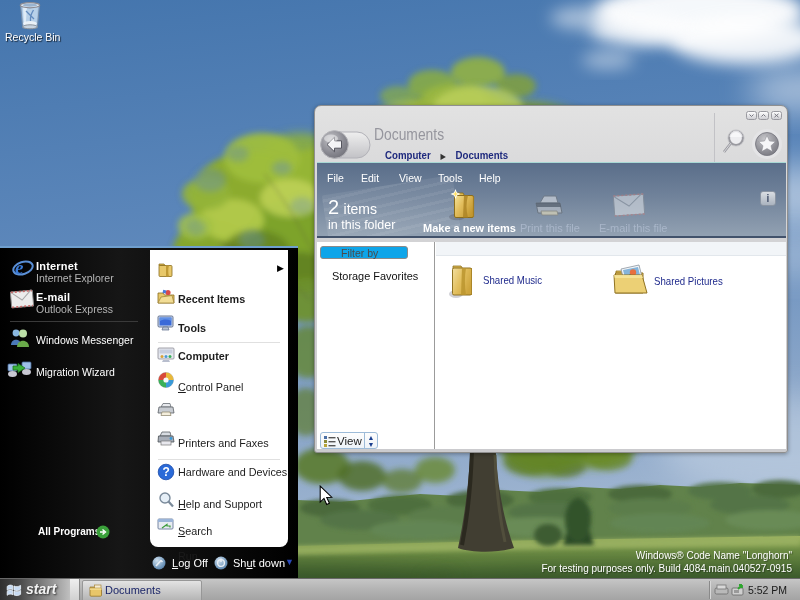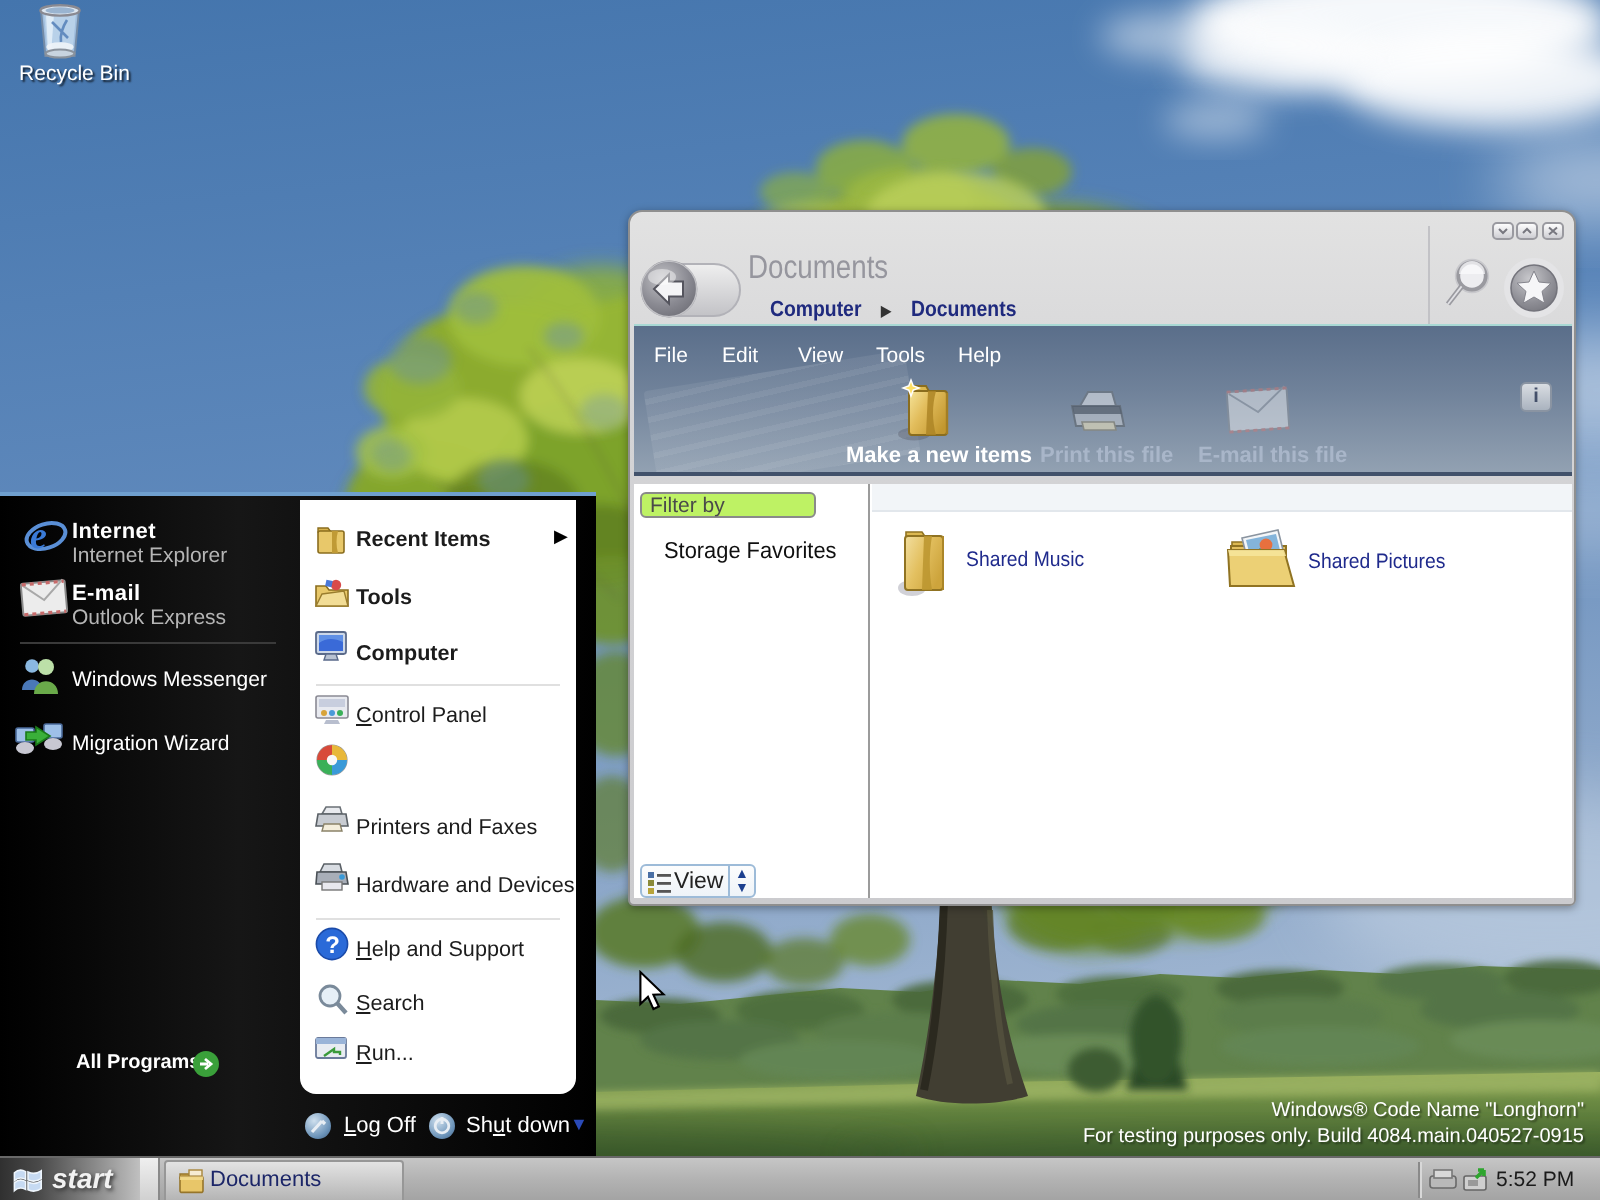--- a/index.html
+++ b/index.html
@@ -9,57 +9,57 @@
 #taskbar{position:absolute;left:0;top:578px;width:800px;height:22px;background:linear-gradient(#c6c6c6,#b2b2b2 50%,#a2a2a2);border-top:1px solid #686868;}
 #startbtn{position:absolute;left:0;top:0;width:70px;height:28px;background:linear-gradient(90deg,#303030,#4a4a4a 28%,#8a8a8a 68%,#c0c0c0);}
 #startbtn .stxt{position:absolute;left:26px;top:2px;font-size:14px;font-weight:bold;font-style:italic;color:#f2f2f2;text-shadow:1px 1px 2px #333;}
 #startedge{position:absolute;left:70px;top:0;width:9px;height:22px;background:linear-gradient(#efefef,#cfcfcf);border-right:1px solid #8a8a8a;}
 #taskdoc{position:absolute;left:82px;top:1px;width:118px;height:20px;background:linear-gradient(#e3e3e3,#c6c6c6 60%,#b2b2b2);border:1px solid #979797;border-radius:2px;}
 #taskdoc span{position:absolute;left:22px;top:3px;font-size:11px;color:#1c2668;}
 #traysep{position:absolute;left:709px;top:2px;width:1px;height:18px;background:#8a8a8a;border-right:1px solid #d8d8d8;}
 #clock{position:absolute;left:748px;top:5px;font-size:10.5px;color:#1a1a1a;}
 
 #rbin{position:absolute;left:18px;top:2px;}
-#rbinlbl{position:absolute;left:5px;top:31px;width:60px;color:#fff;font-size:10.5px;text-shadow:1px 1px 1px rgba(0,0,0,.75);text-align:right;}
+#rbinlbl{position:absolute;left:5px;top:31px;width:60px;color:#fff;font-size:10.5px;text-shadow:1px 1px 1px rgba(0,0,0,.75);}
 #buildtxt{position:absolute;right:8px;top:549px;text-align:right;color:#fff;font-size:10px;line-height:13px;text-shadow:1px 1px 1px rgba(0,0,0,.4);}
 
 #win{position:absolute;left:314px;top:105px;width:474px;height:348px;border-radius:7px 7px 3px 3px;background:linear-gradient(#e2e2e2,#d4d4d6 30%,#cbcbce);box-shadow:0 1px 4px rgba(0,0,0,.35);border:1px solid #8f8f8f;box-sizing:border-box;}
 .capbtn{position:absolute;top:5px;width:10.5px;height:8.5px;border:1px solid #9a9aa0;border-radius:2.5px;background:linear-gradient(#fdfdfd,#cfcfd4);box-sizing:border-box;}
 #wtitle{position:absolute;left:59px;top:19px;font-size:16.5px;color:#96969e;transform:scaleX(0.84);transform-origin:0 0;}
 #crumbs{position:absolute;left:70px;top:43px;font-size:11px;font-weight:bold;color:#1f2a7e;transform:scaleX(0.88);transform-origin:0 0;}
 #crumbs .sep{color:#333;font-size:8px;padding:0 11px;font-weight:normal;}
 #tdiv{position:absolute;left:399px;top:7px;width:1px;height:50px;background:#c2c2c6;}
 
 #bars{position:absolute;left:2px;top:56px;width:469px;height:76px;background:linear-gradient(#5a6e8a,#70829a 45%,#92a1b2);border-top:1px solid #a8d8d4;border-bottom:2px solid #42526b;box-sizing:border-box;overflow:hidden;}
 #bars .menu{position:absolute;top:9px;font-size:10.5px;color:#fff;}
 #wm{position:absolute;left:8px;top:22px;width:132px;height:52px;background:repeating-linear-gradient(-4deg,rgba(255,255,255,.13) 0 3px,rgba(255,255,255,.07) 3px 9px);transform:rotate(-9deg);border-radius:2px;}
 #nitems{position:absolute;left:11px;top:33px;color:#fff;}
 #nitems .n{font-size:20px;} #nitems .t{font-size:14px;} 
 #nitems .sub{font-size:12.5px;display:block;margin-top:-1px;}
 .tbtxt{position:absolute;top:59px;font-size:11px;color:#fff;font-weight:bold;white-space:nowrap;}
-.tbdis{position:absolute;top:59px;font-size:11px;color:#a9b6c9;font-weight:bold;white-space:nowrap;}
+.tbdis{position:absolute;top:59px;font-size:11px;color:#a9b6c9;font-weight:normal;white-space:nowrap;}
 #infob{position:absolute;left:443px;top:28px;width:16px;height:15px;border-radius:3px;background:linear-gradient(#d9dde2,#aab3bf);border:1px solid #8a94a2;box-sizing:border-box;color:#44506a;font-size:10px;font-weight:bold;text-align:center;line-height:13px;}
 
 #content{position:absolute;left:2px;top:136px;width:469px;height:207px;background:#fff;}
 #sidebar{position:absolute;left:0;top:0;width:118px;height:207px;background:#fff;border-right:1px solid #9b9b9b;box-sizing:border-box;}
-#filterby{position:absolute;left:3px;top:4px;width:88px;height:13px;border:1px solid #8a8a8a;border-radius:3px;background:#bef264;font-size:10.5px;color:#4a4a4a;padding:0 0 0 4px;line-height:13px;box-sizing:border-box;}
+#filterby{position:absolute;left:3px;top:4px;width:88px;height:13px;border:1px solid #8a8a8a;border-radius:3px;background:#0ea5e9;font-size:10.5px;color:#4a4a4a;padding:0 0 0 20px;line-height:13px;box-sizing:border-box;}
 #storfav{position:absolute;left:15px;top:28px;font-size:11.5px;color:#101010;transform:scaleX(0.95);transform-origin:0 0;}
 #viewctl{position:absolute;left:3px;top:190px;width:58px;height:17px;border:1px solid #9dbbd8;border-radius:3px;background:linear-gradient(#fdfdfd,#eef3f8);box-sizing:border-box;}
 #viewctl .vt{position:absolute;left:16px;top:2px;font-size:11.5px;color:#222;}
 #viewctl .sp{position:absolute;right:0;top:0;width:13px;height:15px;border-left:1px solid #9dbbd8;color:#1b3f8f;font-size:7px;text-align:center;line-height:7px;padding-top:1px;box-sizing:border-box;}
 #cband{position:absolute;left:119px;top:0px;width:350px;height:13px;background:#f2f5f8;border-bottom:1px solid #e2e7ec;}
 .flabel{position:absolute;font-size:10.5px;color:#1f2a8c;transform:scaleX(0.92);transform-origin:0 0;}
 
 #smenu{position:absolute;left:0;top:246px;width:298px;height:332px;background:linear-gradient(90deg,#000,#161616 40%,#000);border-top:2px solid #6f9fce;box-sizing:border-box;}
 #swhite{position:absolute;left:150px;top:2px;width:138px;height:297px;background:#fff;border-radius:0 0 8px 8px;}
 .sl{position:absolute;color:#fff;font-size:10.5px;}
 .sl b{font-size:11px;letter-spacing:0.2px;}
 .sl .sub{color:#b5b5b5;font-weight:normal;}
 #ssep{position:absolute;left:10px;top:73px;width:128px;height:1px;background:#3a3a3a;}
-.sr{position:absolute;left:28px;font-size:10.8px;color:#1c1c1c;white-space:nowrap;}
+.sr{position:absolute;left:28px;font-size:10.8px;color:#1c1c1c;white-space:nowrap;margin-top:29px;}
 .sr u{text-decoration:underline;}
 .ricon{position:absolute;left:7px;}
 #allprog{position:absolute;left:38px;top:278px;color:#fff;font-size:10px;font-weight:bold;}
 #sfoot{position:absolute;left:0px;top:301px;width:298px;height:31px;color:#fff;font-size:11px;}
 </style></head>
 <body>
 
 <svg id="wall" width="800" height="578" viewBox="0 0 800 578">
 <defs>
 <linearGradient id="sky" x1="0" y1="0" x2="0.15" y2="1">
@@ -332,20 +332,21 @@
   <path d="M16,7.5 L18.5,13 L24.5,13.6 L20,17.7 L21.3,23.6 L16,20.5 L10.7,23.6 L12,17.7 L7.5,13.6 L13.5,13 Z" fill="#f6f6f8" stroke="#84848c" stroke-width="0.5"></path>
  </svg>
 
  <div id="bars">
   <div class="menu" style="left:10px">File</div>
   <div class="menu" style="left:44px">Edit</div>
   <div class="menu" style="left:82px">View</div>
   <div class="menu" style="left:121px">Tools</div>
   <div class="menu" style="left:162px">Help</div>
   <div id="wm"></div>
+  <div id="nitems"><span class="n">2</span> <span class="t">items</span><span class="sub">in this folder</span></div>
 
   <svg class="abs" style="left:130px;top:24px" width="32" height="34" viewBox="0 0 32 34">
    <defs>
           <linearGradient id="gf" x1="0" y1="0" x2="1" y2="0.7">
             <stop offset="0" stop-color="#f6e49a"></stop>
             <stop offset="0.45" stop-color="#e2bd5c"></stop>
             <stop offset="1" stop-color="#c2972f"></stop>
           </linearGradient>
         </defs>
    <ellipse cx="10" cy="30" rx="8" ry="3.2" fill="#4a4a56" opacity="0.3"></ellipse>

